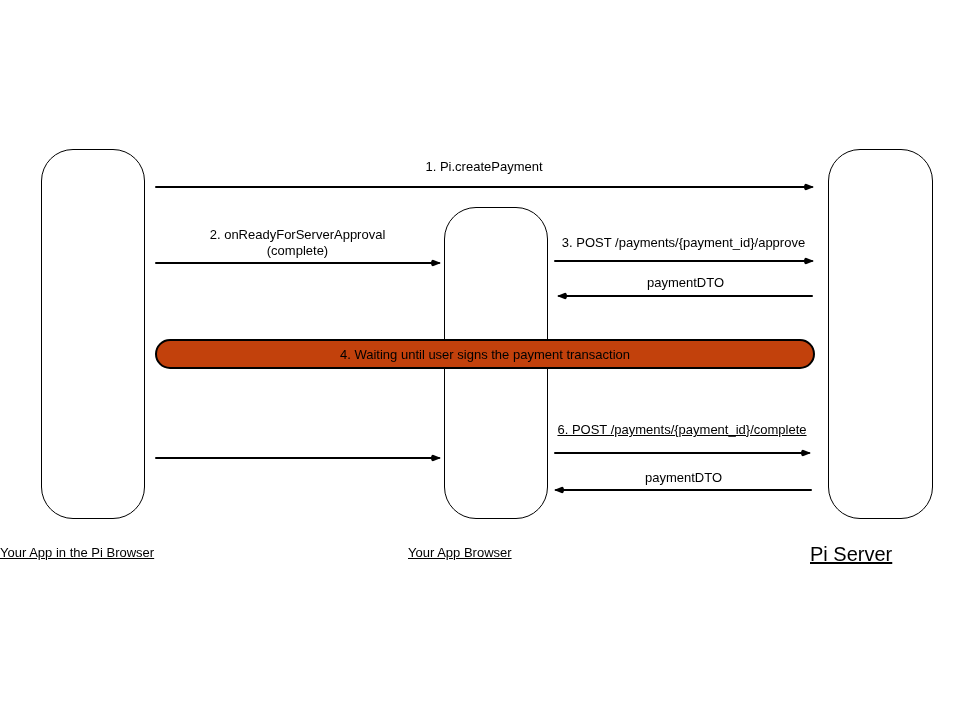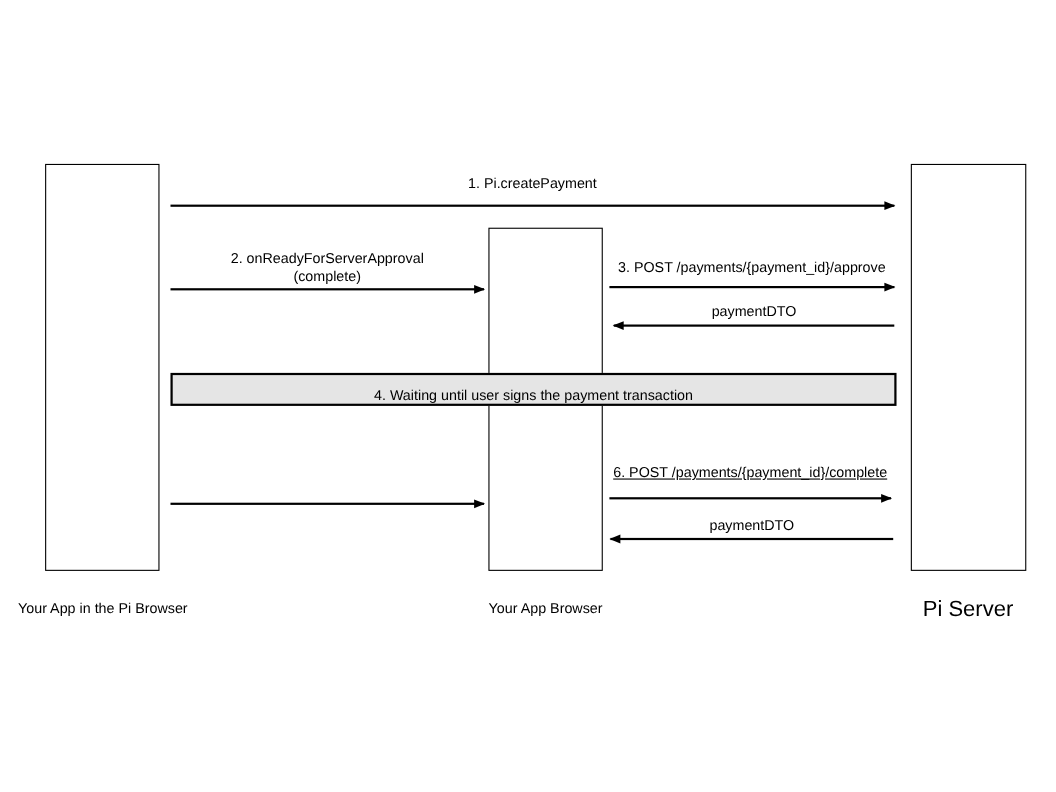--- a/index.html
+++ b/index.html
@@ -1,15 +1,15 @@
 <!DOCTYPE html>
 <html><head>
 <meta charset="utf-8">
 <style>
-  * { margin: 0; padding: 0; box-sizing: border-box; }
+  * { margin: 0; padding: 0; box-sizing: border-box; border-radius: 32px; }
   html, body { background: #ffffff; }
   .canvas {
     position: relative;
     width: 960px;
     height: 720px;
     background: #ffffff;
     font-family: "Liberation Sans", sans-serif;
     color: #000000;
     overflow: hidden;
   }
@@ -66,34 +66,35 @@
   .label-5  { left: 155px; width: 285px; top: 418px; }
   .label-6  { left: 554px; width: 256px; top: 422px; text-decoration: underline; }
   .label-r2 { left: 555px; width: 257px; top: 470px; }
 
   .note {
     position: absolute;
     left: 155px;
     top: 339px;
     width: 660px;
     height: 30px;
-    background: #e5e5e5;
+    background: #c2410c;
     border: 2px solid #000000;
     display: flex;
-    align-items: flex-end;
+    align-items: center;
     justify-content: center;
     font-size: 13px;
     z-index: 5;
   }
 
   .actor-label {
     position: absolute;
-    text-align: center;
+    text-align: left;
     font-size: 13px;
     white-space: nowrap;
+    text-decoration: underline;
   }
   .actor-label-browser { left: 0px;   width: 187px; top: 545px; }
   .actor-label-server  { left: 408px; width: 176px; top: 545px; }
   .actor-label-pi      { left: 810px; width: 140px; top: 543px; font-size: 20px; }
 </style>
 </head>
 <body>
 
 <div class="canvas">
 

